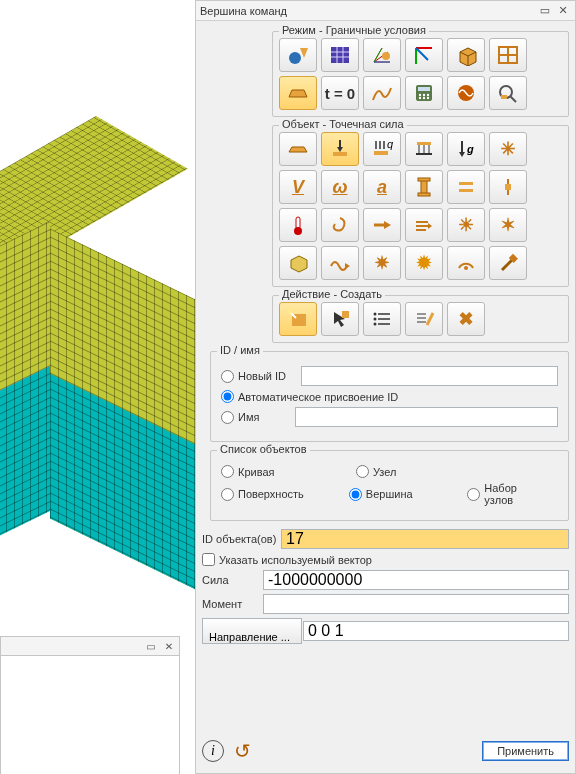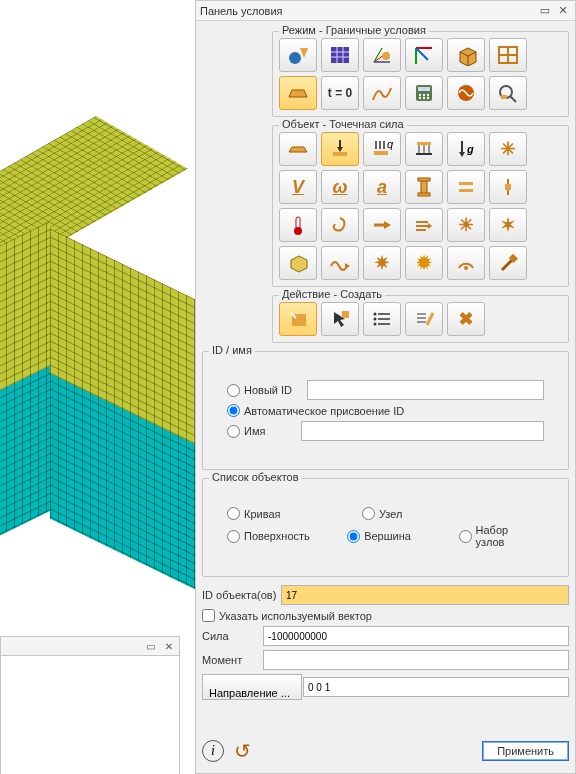--- a/index.html
+++ b/index.html
@@ -17,32 +17,32 @@
 .mini-titlebar{position:absolute;left:0;top:636px;width:180px;height:20px;background:#f4f4f4;border:1px solid #c5c5c5;display:flex;justify-content:flex-end;align-items:center;padding:0 3px;gap:4px}
 .mini-titlebar .mini-icon{width:14px;height:14px;display:flex;align-items:center;justify-content:center;cursor:pointer;color:#555;font-size:10px}
 .mini-body{position:absolute;left:0;top:656px;width:180px;height:120px;background:#fff;border:1px solid #c5c5c5;border-top:none}
 .panel{position:absolute;left:195px;top:0;width:381px;height:774px;background:#f0f0f0;border:1px solid #c9c9c9;display:flex;flex-direction:column}
 .panel-titlebar{height:20px;background:#f4f4f4;border-bottom:1px solid #d0d0d0;display:flex;align-items:center;padding:0 4px}
 .panel-titlebar .title{flex:1;color:#333}
 .panel-titlebar .tb-btn{width:16px;height:16px;display:flex;align-items:center;justify-content:center;cursor:pointer;color:#555;font-size:11px;margin-left:2px}
 .panel-body{flex:1;padding:6px 6px 6px 6px;overflow:hidden}
 .group{border:1px solid #c5c5c5;border-radius:2px;margin:4px 0 8px 70px;padding:6px 6px 6px 6px;position:relative}
 .group-legend{position:absolute;top:-8px;left:6px;background:#f0f0f0;padding:0 3px;color:#333}
-.fieldset-full{border:1px solid #c5c5c5;border-radius:2px;margin:4px 0 8px 0;padding:24px;position:relative}
+.fieldset-full{border:1px solid #c5c5c5;border-radius:2px;margin:4px 0 8px 8px;padding:10px;position:relative}
 .tool-grid{display:grid;gap:4px}
 .mode-grid{grid-template-columns:repeat(6,38px)}
 .obj-grid{grid-template-columns:repeat(7,38px)}
 .act-grid{grid-template-columns:repeat(5,38px)}
 .tool-btn{width:38px;height:34px;border:1px solid #b8b8b8;background:linear-gradient(#fff,#e8e8e8);border-radius:3px;display:flex;align-items:center;justify-content:center;cursor:pointer}
 .tool-btn.active{background:linear-gradient(#ffe9a3,#ffd36b);border-color:#d6a33c}
 .tool-btn svg,.tool-btn .glyph{pointer-events:none}
 .glyph{font-size:18px;color:#c87a1a;font-weight:bold}
 .row{display:flex;align-items:center;margin:4px 0;gap:1px}
 .label{color:#333;white-space:nowrap}
-input[type=text]{border:1px solid #aeb5bb;background:#fff;height:20px;padding:0 4px;font-size:10px}
+input[type=text]{border:1px solid #aeb5bb;background:#fff;height:20px;padding:0 4px;font-size:16px}
 input[type=text].orange{background:#ffd978}
 input[type=radio],input[type=checkbox]{margin-right:4px}
 .radio-label{display:flex;align-items:center;margin-right:14px;color:#333}
 .btn{border:1px solid #88a7cc;background:#fff;padding:3px 14px;cursor:pointer;color:#333}
 .btn.primary{border:1px solid #2a6fc9;box-shadow:0 0 0 1px #7fb2ec inset}
 .footer{display:flex;align-items:center;padding:6px 6px 10px 6px}
 .footer .spacer{flex:1}
 .info-icon{width:22px;height:22px;border:1.5px solid #555;border-radius:50%;display:flex;align-items:center;justify-content:center;font-family:Georgia,serif;font-style:italic;font-size:14px;cursor:pointer;margin-right:10px}
 .undo-icon{font-size:20px;color:#b05a00;cursor:pointer}
 .direction-btn{border:1px solid #aeb5bb;background:linear-gradient(#fff,#e9e9e9);height:22px;padding:12px 6px;cursor:pointer}
@@ -67,21 +67,21 @@
 </div>
 
 <div class="mini-titlebar">
   <span class="mini-icon">▭</span>
   <span class="mini-icon">✕</span>
 </div>
 <div class="mini-body"></div>
 
 <div class="panel">
   <div class="panel-titlebar">
-    <span class="title">Панель условия</span>
+    <span class="title">Вершина команд</span>
     <span class="tb-btn">▭</span>
     <span class="tb-btn">✕</span>
   </div>
   <div class="panel-body">
 
     <div class="group">
       <span class="group-legend">Режим - Граничные условия</span>
       <div class="tool-grid mode-grid">
         <div class="tool-btn">
             <svg width="24" height="22">
@@ -129,21 +129,21 @@
               <line x1="12" y1="3" x2="12" y2="19" stroke="#c87a1a" stroke-width="2"></line>
               <line x1="3" y1="11" x2="21" y2="11" stroke="#c87a1a" stroke-width="2"></line>
             </svg>
           </div>
         <div class="tool-btn active">
             <svg width="24" height="22">
               <polygon points="3,15 21,15 18,8 6,8" fill="#e6a23c" stroke="#9a5a00"></polygon>
             </svg>
           </div>
         <div class="tool-btn">
-            <span class="glyph" style="font-size:12px;color:#333">t = 0</span>
+            <span class="glyph" style="font-size:15px;color:#333">t = 0</span>
           </div>
         <div class="tool-btn">
             <svg width="24" height="22">
               <path d="M3 18 Q8 4 12 12 T21 6" stroke="#c87a1a" stroke-width="2" fill="none"></path>
             </svg>
           </div>
         <div class="tool-btn">
             <svg width="24" height="22">
               <rect x="4" y="3" width="16" height="16" rx="2" fill="#5a7a4a"></rect>
               <rect x="6" y="5" width="12" height="4" fill="#cde"></rect>

